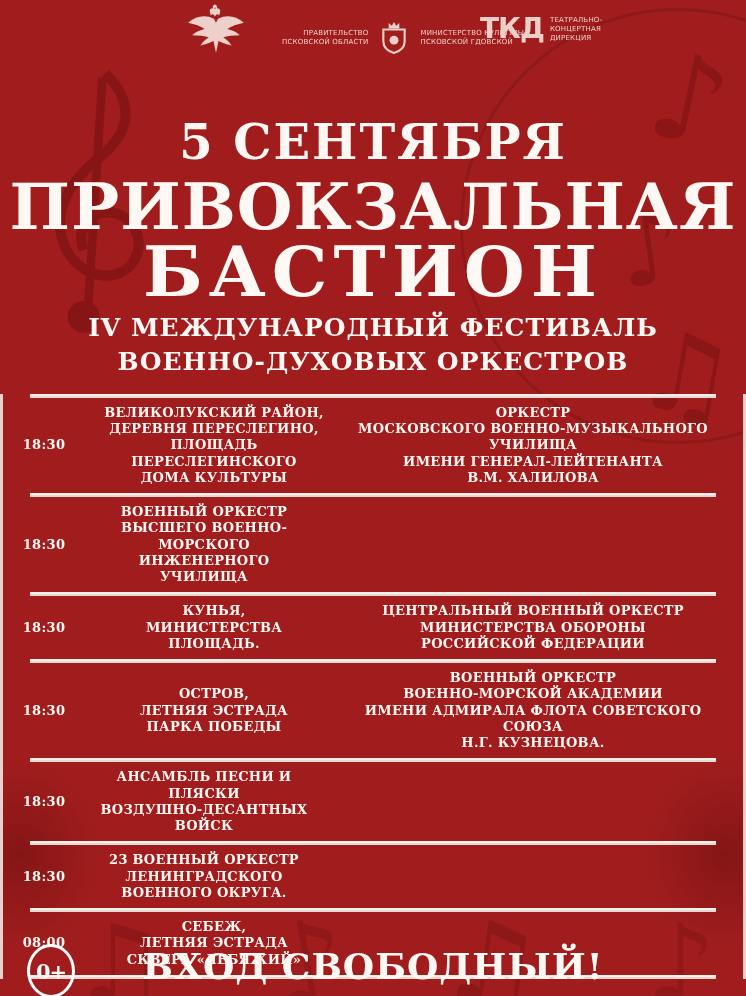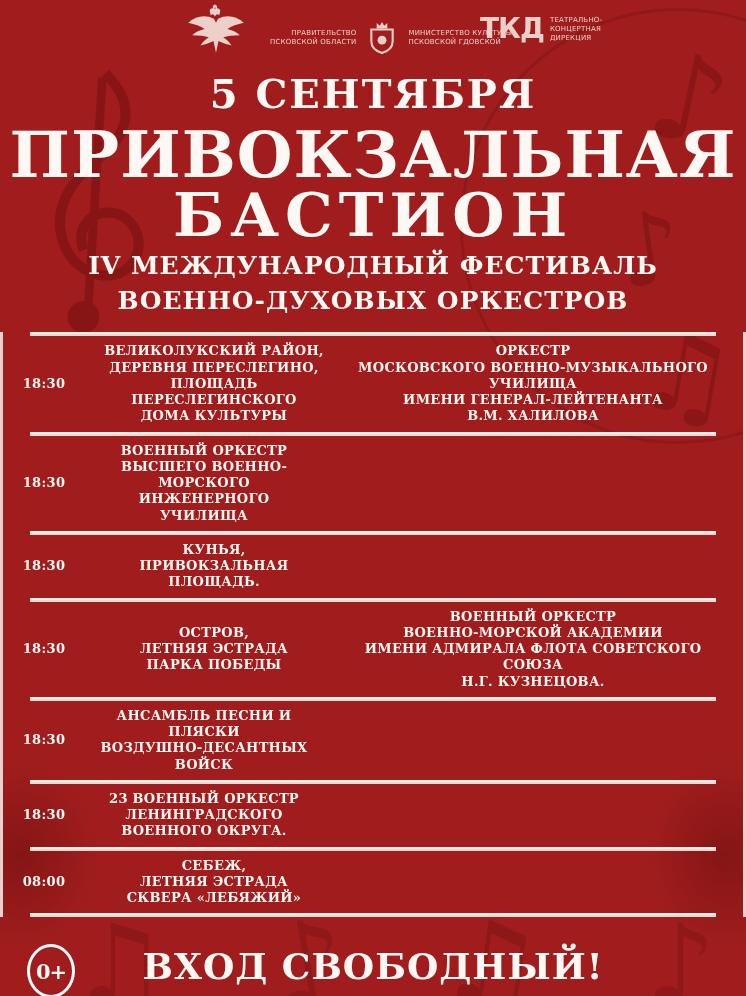--- a/index.html
+++ b/index.html
@@ -16,30 +16,30 @@
   .wm-note{font-family:"DejaVu Sans","Liberation Sans",sans-serif;font-weight:normal;color:#7c1212;opacity:.6;line-height:1;}
   .wm-corner{width:160px;height:190px;border-radius:50%;
     background:radial-gradient(closest-side,rgba(110,15,15,.55),rgba(110,15,15,0));}
   
   .hdr{position:absolute;top:0;left:0;right:0;height:58px;}
   .hdr .smalltxt{
     font-family:"DejaVu Sans","Liberation Sans",sans-serif;font-weight:normal;
     font-size:7px;line-height:1.3;letter-spacing:.2px;color:#eccfc8;white-space:pre-line;
   }
   .eagle{position:absolute;left:186px;top:4px;}
-  .gov{position:absolute;left:270px;top:22px;display:flex;align-items:center;gap:13px;}
+  .gov{position:absolute;left:282px;top:22px;display:flex;align-items:center;gap:13px;}
   .gov .l{text-align:right;}
   .gov .r{text-align:left;}
   .tkd{position:absolute;left:480px;top:16px;display:flex;align-items:flex-start;gap:6px;color:#eccfc8;}
   .tkd .abbr{font-family:"DejaVu Sans","Liberation Sans",sans-serif;font-weight:bold;font-size:28px;line-height:.95;letter-spacing:-1px;}
   
   .content{position:relative;text-align:center;}
-  .date{padding-top:74px;font-size:40px;letter-spacing:2px;line-height:1;}
+  .date{padding-top:118px;font-size:48px;letter-spacing:2px;line-height:1;}
   .t1{font-size:64px;line-height:1.02;margin-top:8px;letter-spacing:1px;}
-  .t2{font-size:60px;line-height:.95;letter-spacing:6px;}
+  .t2{font-size:70px;line-height:.95;letter-spacing:6px;}
   .sub{margin-top:5px;font-size:25px;line-height:1.38;letter-spacing:1px;white-space:pre-line;}
   
   .sched{position:relative;margin-top:14px;}
   .sep{height:4px;margin:0 30px;
     background:linear-gradient(to bottom,#f7f0ea 0%,#f7f0ea 40%,#6e1010 40%,#6e1010 62%,#e8d9d2 62%,#e8d9d2 100%);}
   .row{display:grid;grid-template-columns:88px 252px 1fr;align-items:center;padding:7px 0;}
   .cell{font-size:13px;line-height:1.25;letter-spacing:.3px;text-align:center;white-space:pre-line;}
   .orch{padding:0 30px 0 10px;}
   .edge{position:absolute;top:0;bottom:0;width:3px;background:rgba(255,255,255,.8);}
   .edge.left{left:-0px;} .edge.right{right:0;}
@@ -128,22 +128,25 @@
       <div class="cell">18:30</div>
       <div class="cell orch">ВОЕННЫЙ ОРКЕСТР
 ВЫСШЕГО ВОЕННО-МОРСКОГО
 ИНЖЕНЕРНОГО УЧИЛИЩА</div>
     </div>
 
     <div class="sep"></div>
     <div class="row">
       <div class="cell">18:30</div>
       <div class="cell">КУНЬЯ,
-ПРИВОКЗАЛЬНАЯ
+МИНИСТЕРСТВА
 ПЛОЩАДЬ.</div>
+      <div class="cell orch">ЦЕНТРАЛЬНЫЙ ВОЕННЫЙ ОРКЕСТР
+МИНИСТЕРСТВА ОБОРОНЫ
+РОССИЙСКОЙ ФЕДЕРАЦИИ</div>
     </div>
 
     <div class="sep"></div>
     <div class="row">
       <div class="cell">18:30</div>
       <div class="cell">ОСТРОВ,
 ЛЕТНЯЯ ЭСТРАДА
 ПАРКА ПОБЕДЫ</div>
       <div class="cell orch">ВОЕННЫЙ ОРКЕСТР
 ВОЕННО-МОРСКОЙ АКАДЕМИИ

